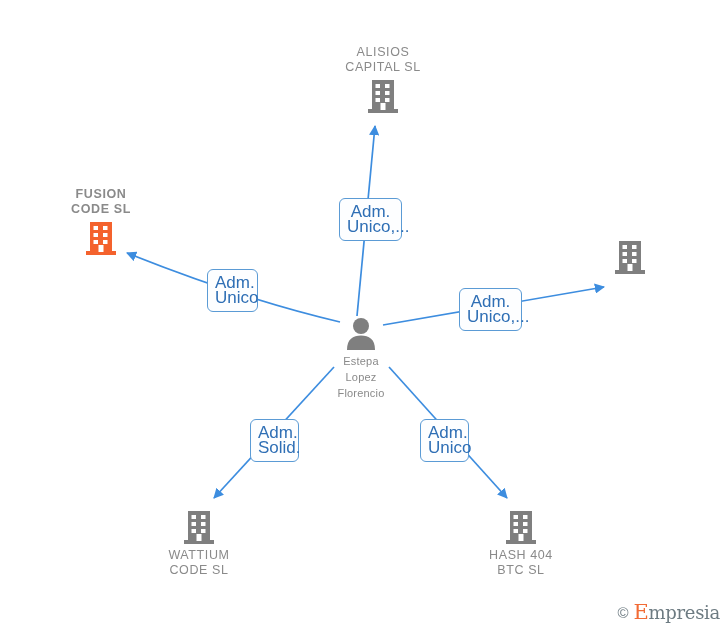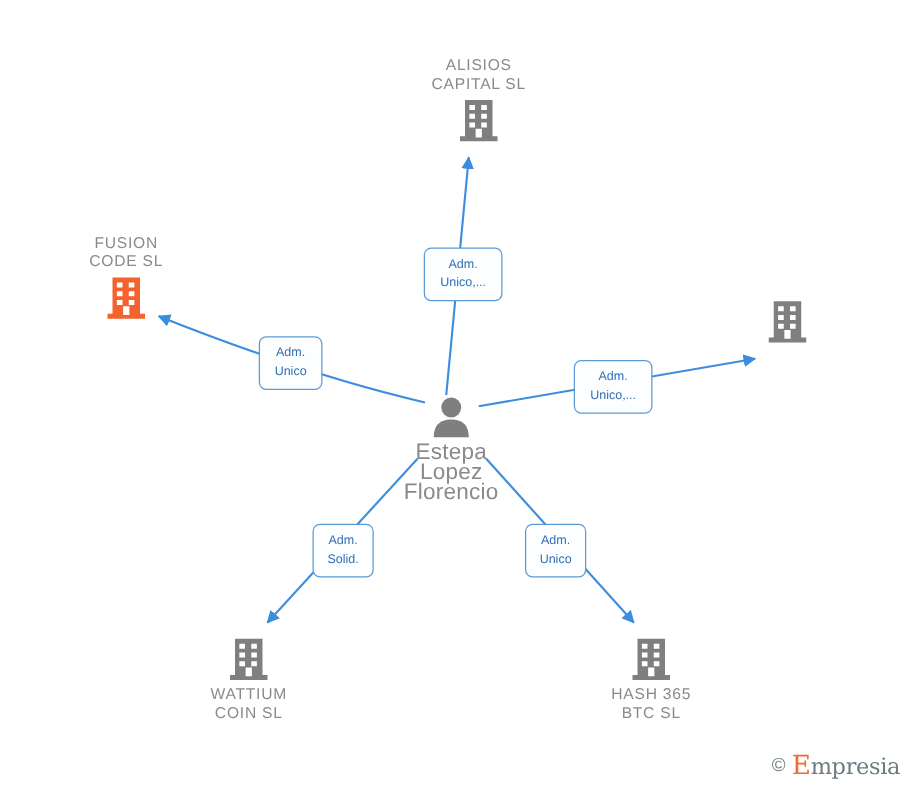--- a/index.html
+++ b/index.html
@@ -35,21 +35,21 @@
     font-size: 12.5px;
     letter-spacing: 0.6px;
     color: #8a8a8a;
     line-height: 15px;
     white-space: pre-line;
   }
   .node-label.person {
     color: #8a8a8a;
     letter-spacing: 0.2px;
     line-height: 16px;
-    font-size: 18px;
+    font-size: 11px;
   }
   .node-icon {
     display: block;
     margin: 0 auto;
     width: 34px;
     height: 36px;
   }
   .node-icon.person-icon {
     width: 32px;
     height: 34px;
@@ -57,21 +57,21 @@
   .label-above .node-label { margin-bottom: 3px; }
   .label-below .node-label { margin-top: 3px; }
 
   .edge-label {
     position: absolute;
     box-sizing: border-box;
     border: 1.4px solid #5b9bd5;
     border-radius: 6px;
     background: #fdfeff;
     color: #2f6fb5;
-    font-size: 10px;
+    font-size: 17px;
     line-height: 15px;
     text-align: center;
     padding: 5px 7px 6px 7px;
     white-space: pre-line;
     box-shadow: 0 0 0 0 rgba(0,0,0,0);
   }
   .watermark {
     position: absolute;
     right: 8px;
     bottom: 7px;
@@ -129,21 +129,21 @@
       <rect x="19" y="6" width="4.5" height="4" fill="#ffffff"></rect>
       <rect x="9.5" y="13" width="4.5" height="4" fill="#ffffff"></rect>
       <rect x="19" y="13" width="4.5" height="4" fill="#ffffff"></rect>
       <rect x="9.5" y="20" width="4.5" height="4" fill="#ffffff"></rect>
       <rect x="19" y="20" width="4.5" height="4" fill="#ffffff"></rect>
       <rect x="14.5" y="25" width="5" height="7" fill="#ffffff"></rect>
     </svg>
   </div>
 
   <div class="node label-above" style="left:101px; top:187px;">
-    <div class="node-label" style="font-weight:normal;">FUSION
+    <div class="node-label" style="font-weight:bold;">FUSION
 CODE  SL</div>
     <svg class="node-icon" viewBox="0 0 34 36" xmlns="http://www.w3.org/2000/svg">
       <rect x="6" y="2" width="22" height="30" fill="#f4622d"></rect>
       <rect x="2" y="31" width="30" height="4" fill="#f4622d"></rect>
       <rect x="9.5" y="6" width="4.5" height="4" fill="#ffffff"></rect>
       <rect x="19" y="6" width="4.5" height="4" fill="#ffffff"></rect>
       <rect x="9.5" y="13" width="4.5" height="4" fill="#ffffff"></rect>
       <rect x="19" y="13" width="4.5" height="4" fill="#ffffff"></rect>
       <rect x="9.5" y="20" width="4.5" height="4" fill="#ffffff"></rect>
       <rect x="19" y="20" width="4.5" height="4" fill="#ffffff"></rect>
@@ -181,36 +181,36 @@
       <rect x="2" y="31" width="30" height="4" fill="#7f7f7f"></rect>
       <rect x="9.5" y="6" width="4.5" height="4" fill="#ffffff"></rect>
       <rect x="19" y="6" width="4.5" height="4" fill="#ffffff"></rect>
       <rect x="9.5" y="13" width="4.5" height="4" fill="#ffffff"></rect>
       <rect x="19" y="13" width="4.5" height="4" fill="#ffffff"></rect>
       <rect x="9.5" y="20" width="4.5" height="4" fill="#ffffff"></rect>
       <rect x="19" y="20" width="4.5" height="4" fill="#ffffff"></rect>
       <rect x="14.5" y="25" width="5" height="7" fill="#ffffff"></rect>
     </svg>
     <div class="node-label">WATTIUM
-COIN  SL</div>
+CODE  SL</div>
   </div>
 
   <div class="node label-below" style="left:521px; top:509px;">
     <svg class="node-icon" viewBox="0 0 34 36" xmlns="http://www.w3.org/2000/svg">
       <rect x="6" y="2" width="22" height="30" fill="#7f7f7f"></rect>
       <rect x="2" y="31" width="30" height="4" fill="#7f7f7f"></rect>
       <rect x="9.5" y="6" width="4.5" height="4" fill="#ffffff"></rect>
       <rect x="19" y="6" width="4.5" height="4" fill="#ffffff"></rect>
       <rect x="9.5" y="13" width="4.5" height="4" fill="#ffffff"></rect>
       <rect x="19" y="13" width="4.5" height="4" fill="#ffffff"></rect>
       <rect x="9.5" y="20" width="4.5" height="4" fill="#ffffff"></rect>
       <rect x="19" y="20" width="4.5" height="4" fill="#ffffff"></rect>
       <rect x="14.5" y="25" width="5" height="7" fill="#ffffff"></rect>
     </svg>
-    <div class="node-label">HASH 365
+    <div class="node-label">HASH 404
 BTC  SL</div>
   </div>
 
   <div class="edge-label" style="left:339px; top:198px; width:63px;">Adm.
 Unico,...</div>
 
   <div class="edge-label" style="left:207px; top:269px; width:51px;">Adm.
 Unico</div>
 
   <div class="edge-label" style="left:459px; top:288px; width:63px;">Adm.

